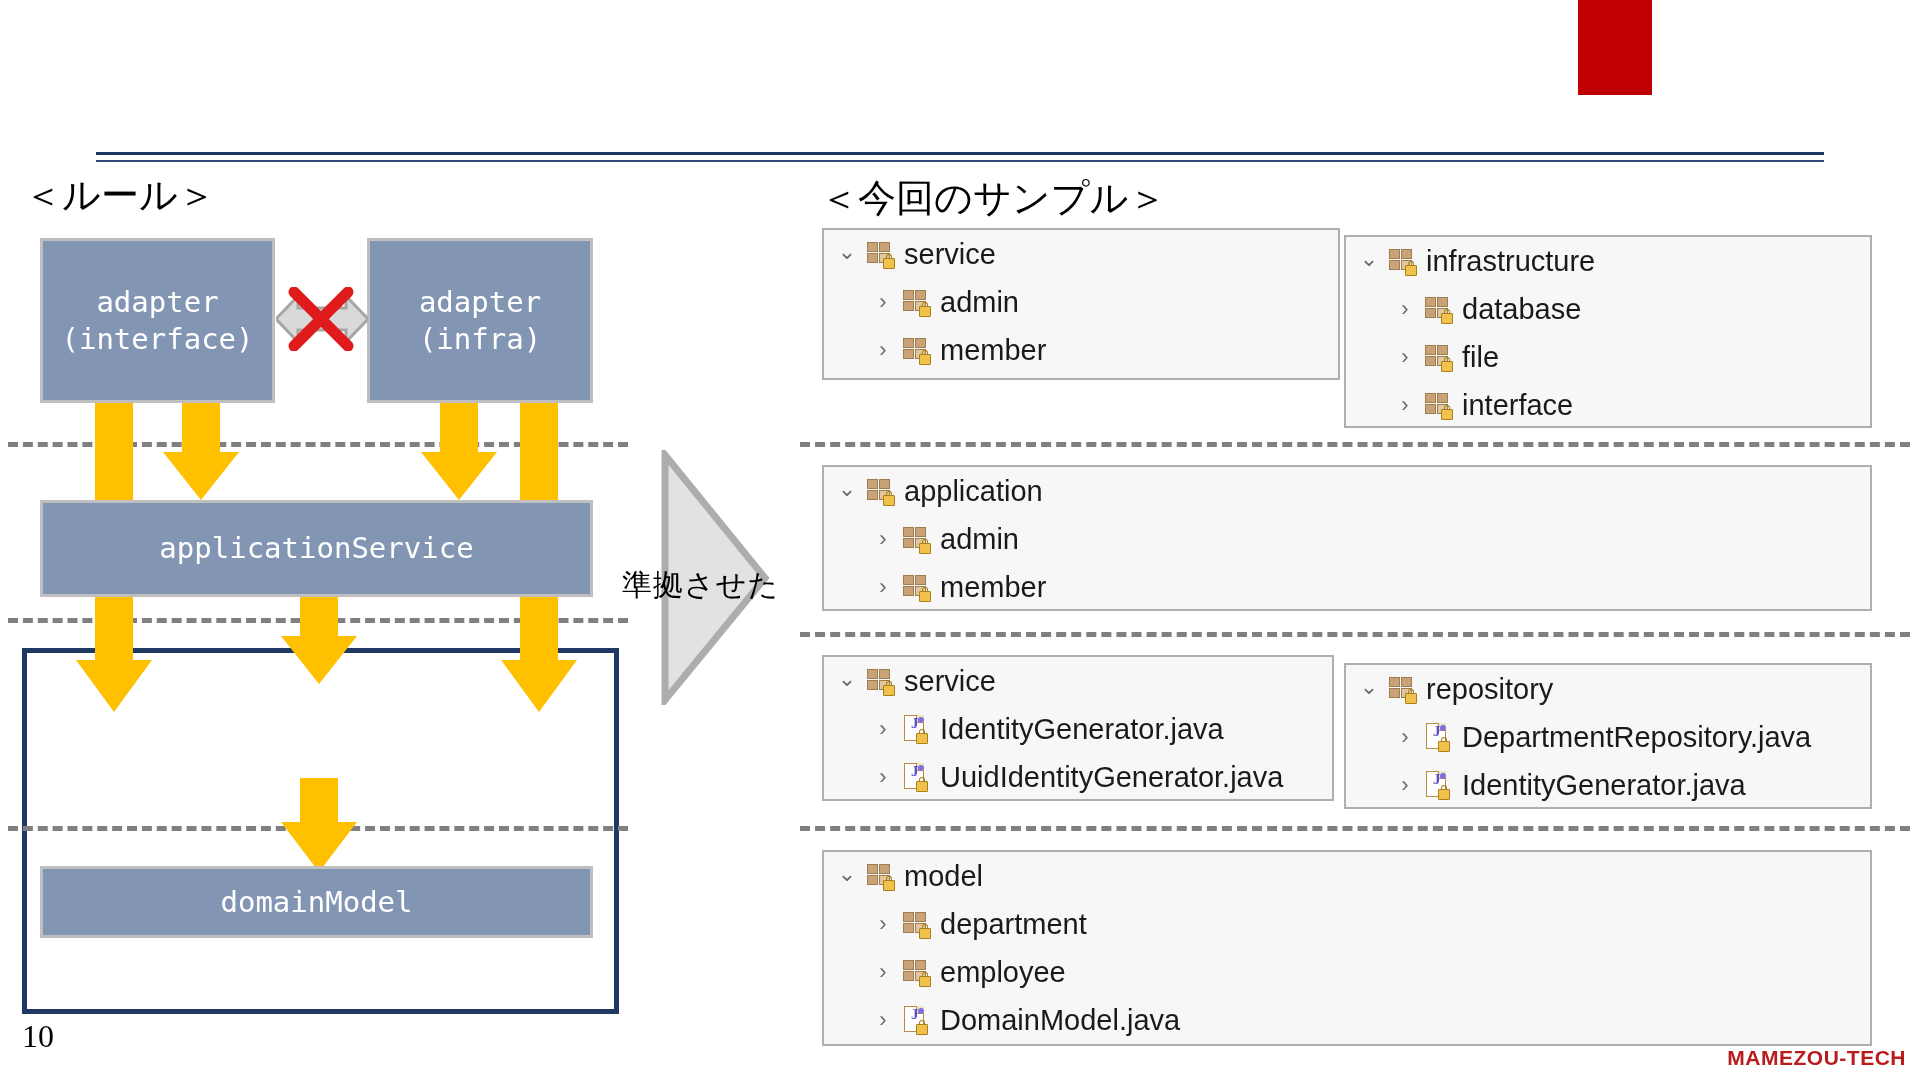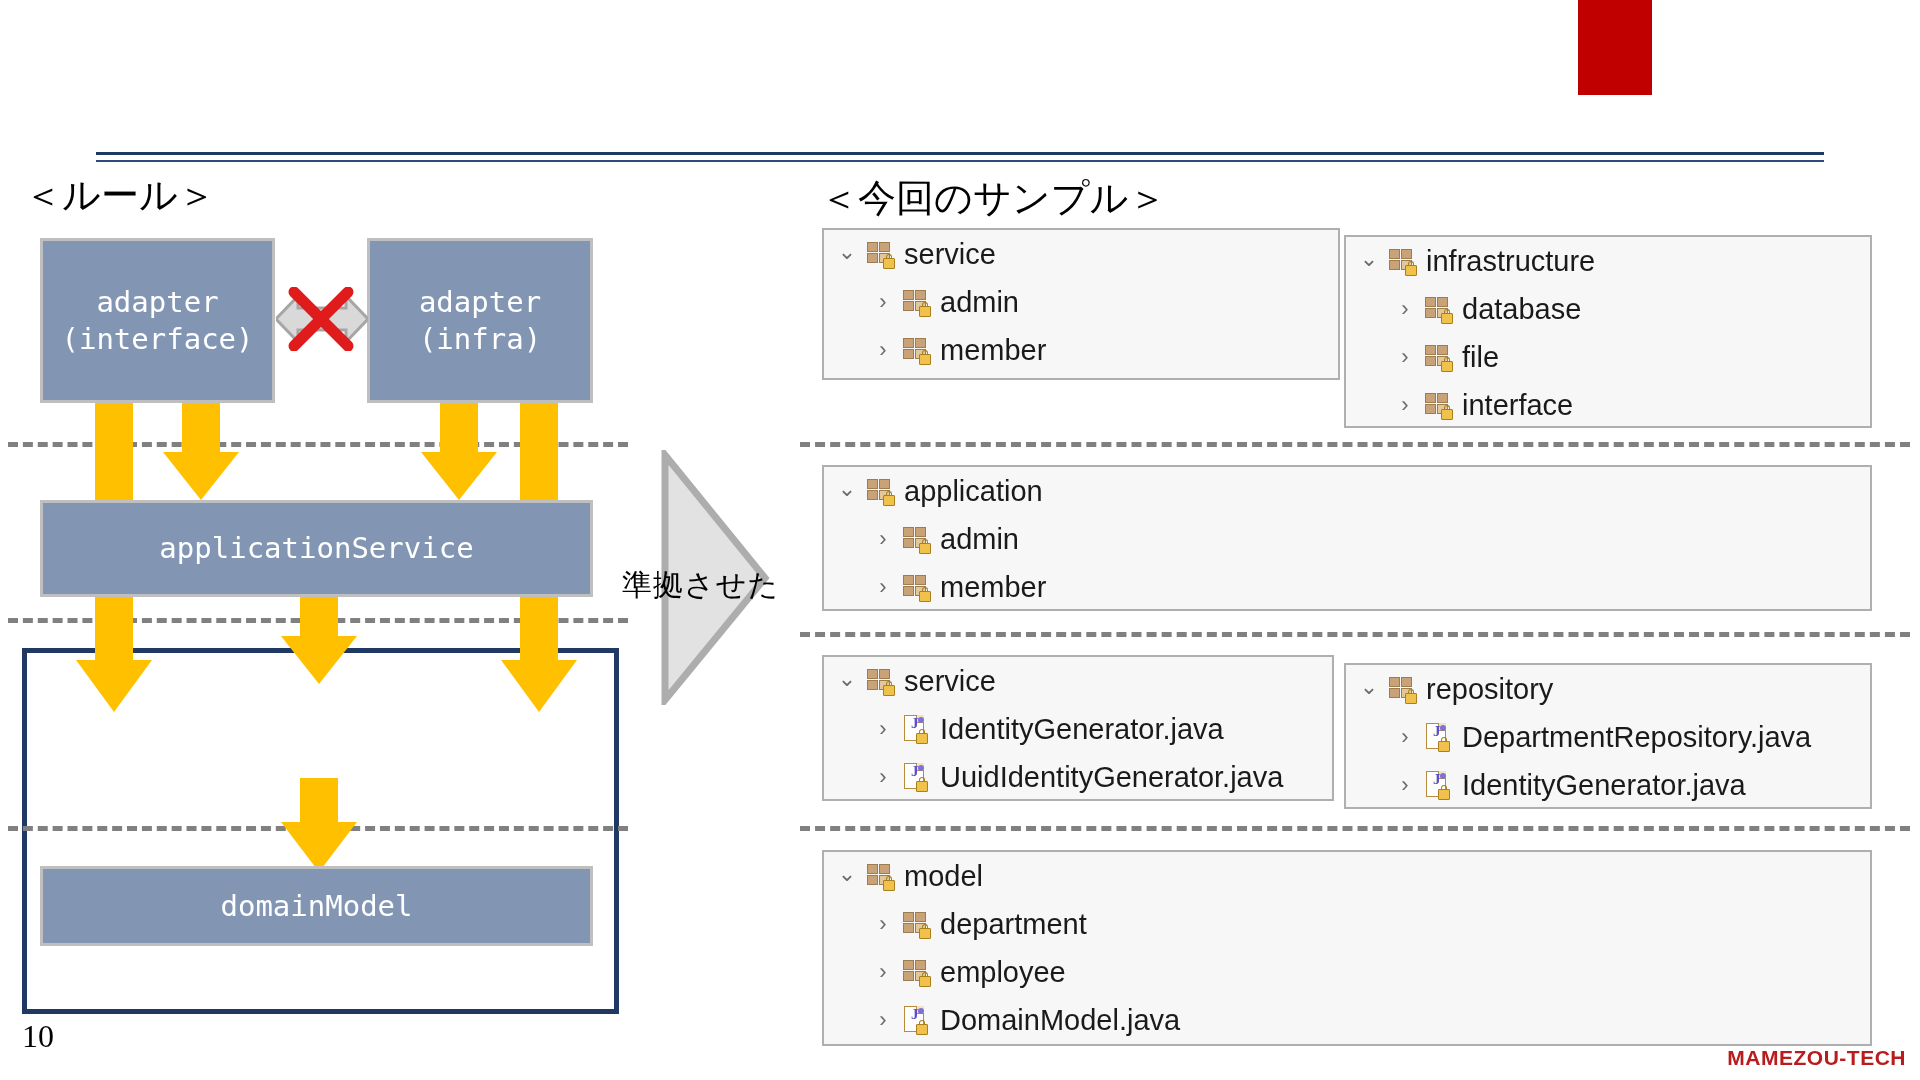--- a/index.html
+++ b/index.html
@@ -48,21 +48,21 @@
     font-family:"DejaVu Sans Mono","Liberation Mono",monospace;
     font-size:29px;
     line-height:1.25;
     display:flex;align-items:center;justify-content:center;text-align:center;
     z-index:3;
   }
   #blk-adapter-if{left:40px;top:238px;width:235px;height:165px;}
   #blk-adapter-infra{left:367px;top:238px;width:226px;height:165px;}
   #blk-appservice{left:40px;top:500px;width:553px;height:97px;}
   #blk-domainservice{left:40px;top:676px;width:553px;height:100px;}
-  #blk-domainmodel-box{left:40px;top:866px;width:553px;height:80px;}
+  #blk-domainmodel-box{left:40px;top:866px;width:553px;height:72px;}
 
   
   .ldash{
     position:absolute;left:8px;width:620px;height:0;
     border-top:5px dashed #808080;z-index:2;
   }
   #ldash1{top:442px;}
   #ldash2{top:618px;}
   #ldash3{top:826px;}
 

